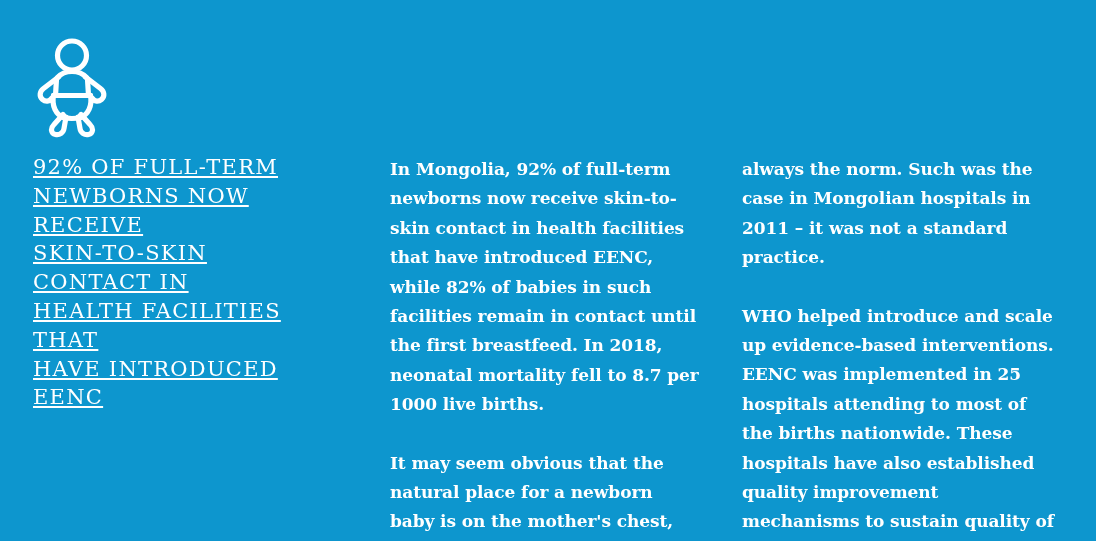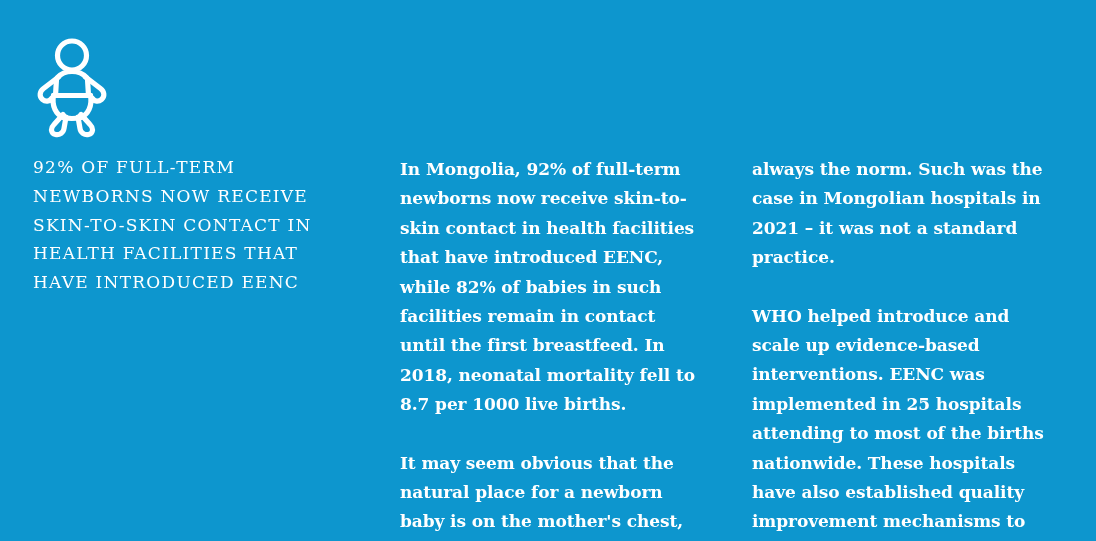--- a/index.html
+++ b/index.html
@@ -38,26 +38,27 @@
     height: 100px;
   }
 
   .sidebar-headline {
     position: absolute;
     left: 33px;
     top: 153px;
     width: 300px;
     color: #ffffff;
     font-family: "DejaVu Serif", serif;
-    font-size: 17px;
+    font-size: 21px;
     font-weight: 400;
     line-height: 28.8px;
     letter-spacing: 1.25px;
     text-transform: uppercase;
     white-space: pre-line;
+    text-decoration: underline;
   }
 
   
   .title-card {
     position: absolute;
     left: 388px;
     top: 30px;
     width: 668px;
     height: 103px;
     background: #ffffff;
@@ -94,21 +95,21 @@
   }
   .col-left  { left: 2px; }
   .col-right { left: 354px; }
 
   .para {
     color: #ffffff;
     font-family: "DejaVu Serif", serif;
     font-weight: 700;
     font-size: 17px;
     line-height: 29.4px;
-    margin: 0 0 29px 10px;
+    margin: 0 0 29px 0;
     letter-spacing: -0.1px;
   }
   .para:last-child { margin-bottom: 0; }
 </style>
 </head>
 <body>
 
 <div class="page">
 
   <div class="sidebar">
@@ -148,19 +149,19 @@
 
 
   <div class="columns">
 
     <div class="col col-left">
       <p class="para">In Mongolia, 92% of full-term newborns now receive skin-to-skin contact in health facilities that have introduced EENC, while 82% of babies in such facilities remain in contact until the first breastfeed. In 2018, neonatal mortality fell to 8.7 per 1000 live births.</p>
       <p class="para">It may seem obvious that the natural place for a newborn baby is on the mother's chest, given the huge benefits of skin-to-skin contact. Yet that “first embrace” immediately after birth is not</p>
     </div>
 
     <div class="col col-right">
-      <p class="para">always the norm. Such was the case in Mongolian hospitals in 2021 – it was not a standard practice.</p>
+      <p class="para">always the norm. Such was the case in Mongolian hospitals in 2011 – it was not a standard practice.</p>
       <p class="para">WHO helped introduce and scale up evidence-based interventions. EENC was implemented in 25 hospitals attending to most of the births nationwide. These hospitals have also established quality improvement mechanisms to sustain quality of care, as well as annual implementation reviews conducted by the Ministry of Health.</p>
     </div>
 
   </div>
 
 </div>
 
 </body></html>

